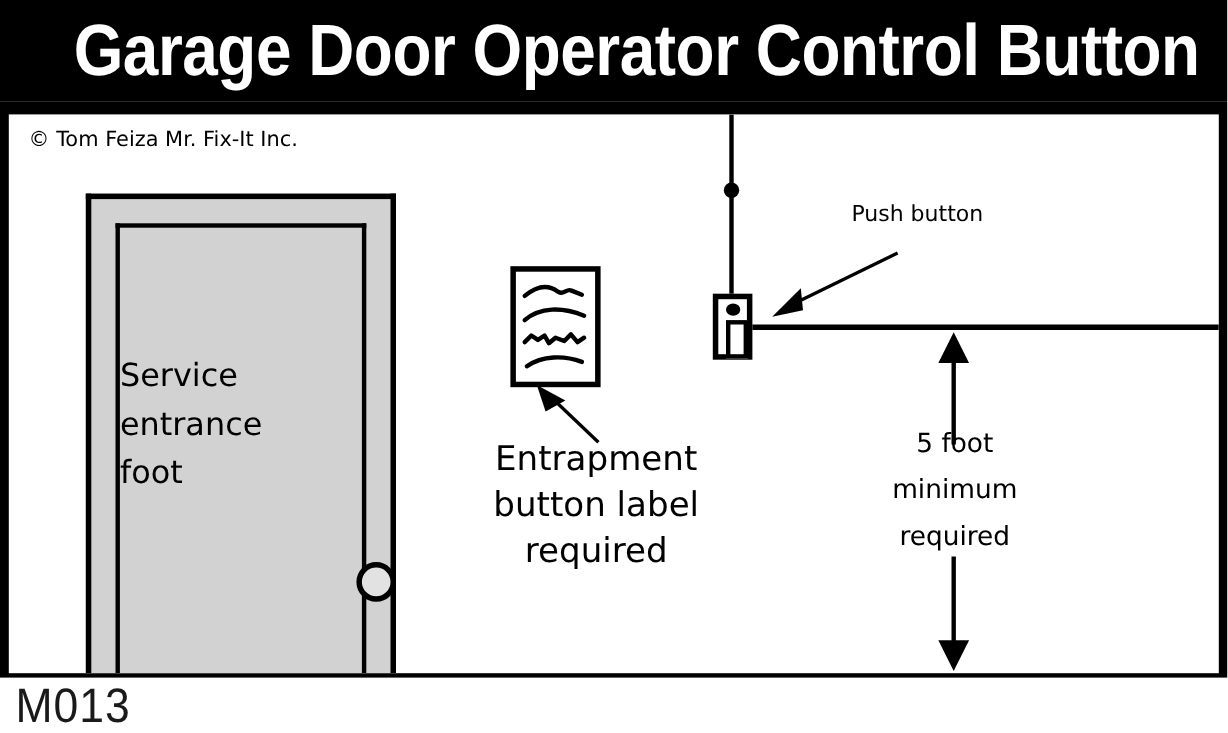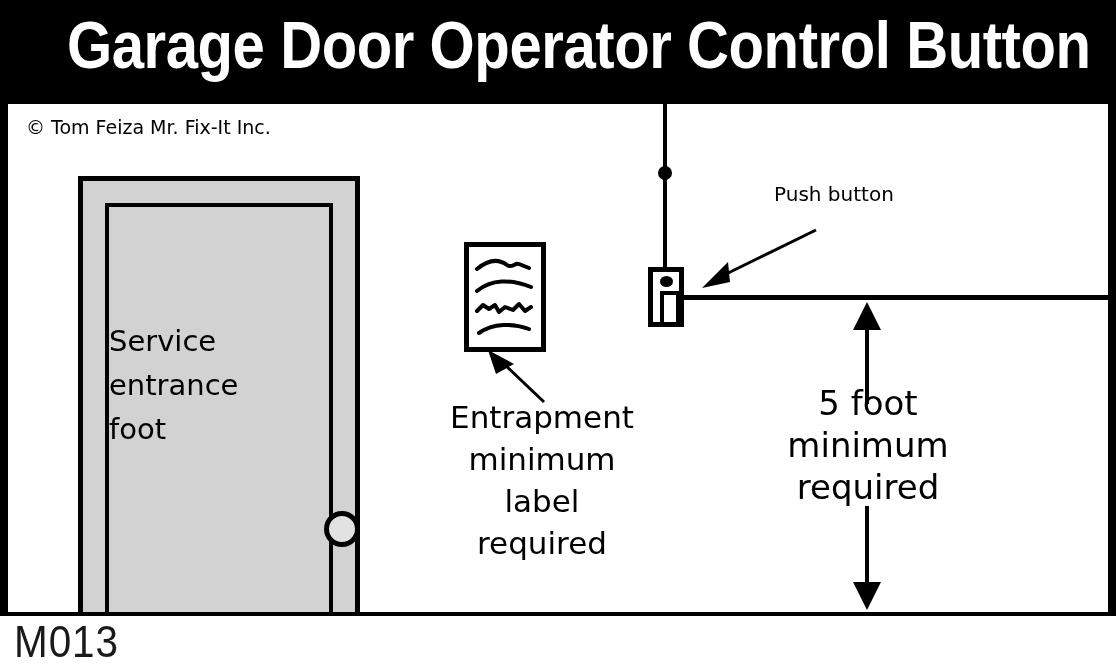--- a/index.html
+++ b/index.html
@@ -231,21 +231,21 @@
   }
 
   
   #dimension-callout {
     position: absolute;
     left: 742px;
     top: 278px;
     width: 236px;
     text-align: center;
     font-family: "DejaVu Sans", sans-serif;
-    font-size: 34px;
+    font-size: 24px;
     line-height: 42px;
     color: #000000;
   }
   #dimension-arrow {
     position: absolute;
     left: 826px;
     top: 196px;
     width: 66px;
     height: 312px;
   }
@@ -314,21 +314,21 @@
         <line x1="124" y1="6" x2="30" y2="52" stroke="#000000" stroke-width="3"></line>
         <polygon points="10,64 36,38 38,58" fill="#000000"></polygon>
       </svg>
 
       <svg id="entrapment-arrow" viewBox="0 0 70 56">
         <line x1="60" y1="52" x2="18" y2="12" stroke="#000000" stroke-width="3"></line>
         <polygon points="4,0 30,14 12,24" fill="#000000"></polygon>
       </svg>
       <div id="entrapment-callout">
         <div>Entrapment</div>
-        <div>minimum label</div>
+        <div>button label</div>
         <div>required</div>
       </div>
 
       <svg id="dimension-arrow" viewBox="0 0 66 312">
         <line x1="33" y1="14" x2="33" y2="104" stroke="#000000" stroke-width="4"></line>
         <polygon points="33,2 47,30 19,30" fill="#000000"></polygon>
         <line x1="33" y1="206" x2="33" y2="298" stroke="#000000" stroke-width="4"></line>
         <polygon points="33,310 47,282 19,282" fill="#000000"></polygon>
       </svg>
       <div id="dimension-callout">

